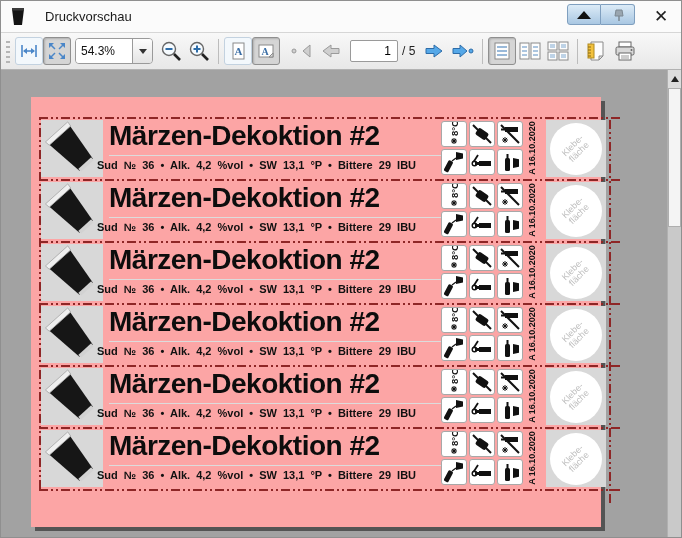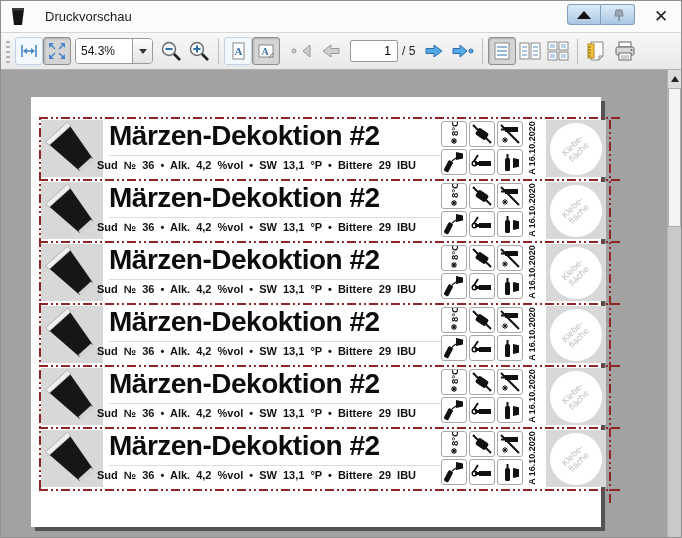--- a/index.html
+++ b/index.html
@@ -54,21 +54,21 @@
     display:flex;align-items:center;justify-content:center;}
   .combo-arrow .tri-dn{width:0;height:0;border-left:4px solid transparent;border-right:4px solid transparent;border-top:5px solid #333;}
   .page-field{
     width:48px;height:22px;border:1px solid #9a9a9a;border-radius:2px;background:#fff;
     font-family:"Liberation Sans",sans-serif;font-size:12px;text-align:right;padding:0 6px;box-sizing:border-box;margin-left:6px;
   }
   .page-total{font-size:12px;color:#222;margin:0 6px 0 4px;}
   
   .content{flex:1;position:relative;background:#a2a2a2;overflow:hidden;}
   .page{
-    position:absolute;left:30px;top:27px;width:570px;height:430px;background:#ffffff;
+    position:absolute;left:30px;top:27px;width:570px;height:430px;background:#fca5a5;
     box-shadow:4px 4px 0 rgba(20,20,20,.55);
   }
   .labels{position:absolute;left:8px;top:20px;width:570px;height:372px;}
   :root{--cut:#8e2626;}
   .cut-h{position:absolute;left:0;width:582px;height:2px;
     background:repeating-linear-gradient(90deg,var(--cut) 0 9px,transparent 9px 12px,var(--cut) 12px 14px,transparent 14px 17px,var(--cut) 17px 19px,transparent 19px 22px);}
   .cut-v{position:absolute;top:0;width:2px;
     background:repeating-linear-gradient(0deg,var(--cut) 0 9px,transparent 9px 12px,var(--cut) 12px 14px,transparent 14px 17px,var(--cut) 17px 19px,transparent 19px 22px);}
   .cut-v.left{left:0;height:372px;}
   .cut-v.right{left:570px;height:386px;}

